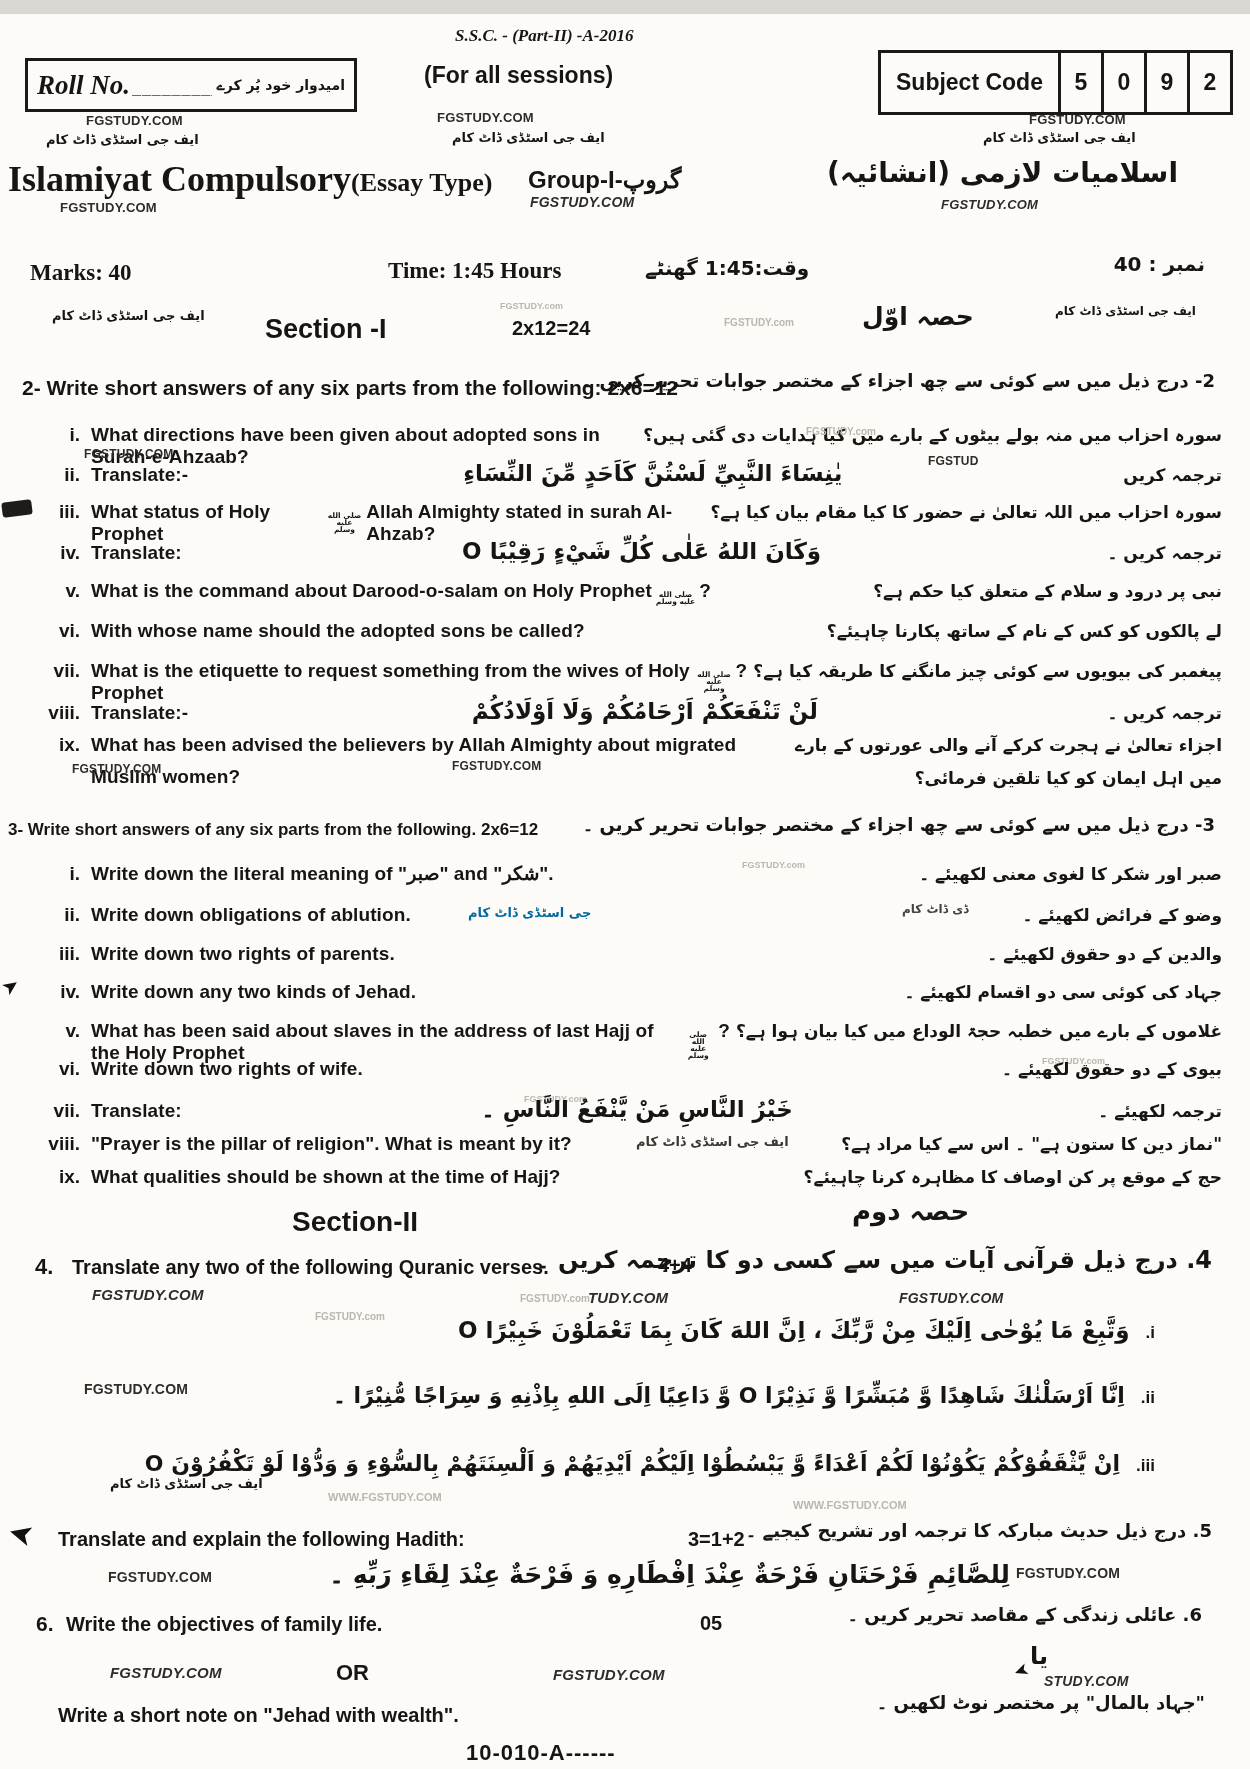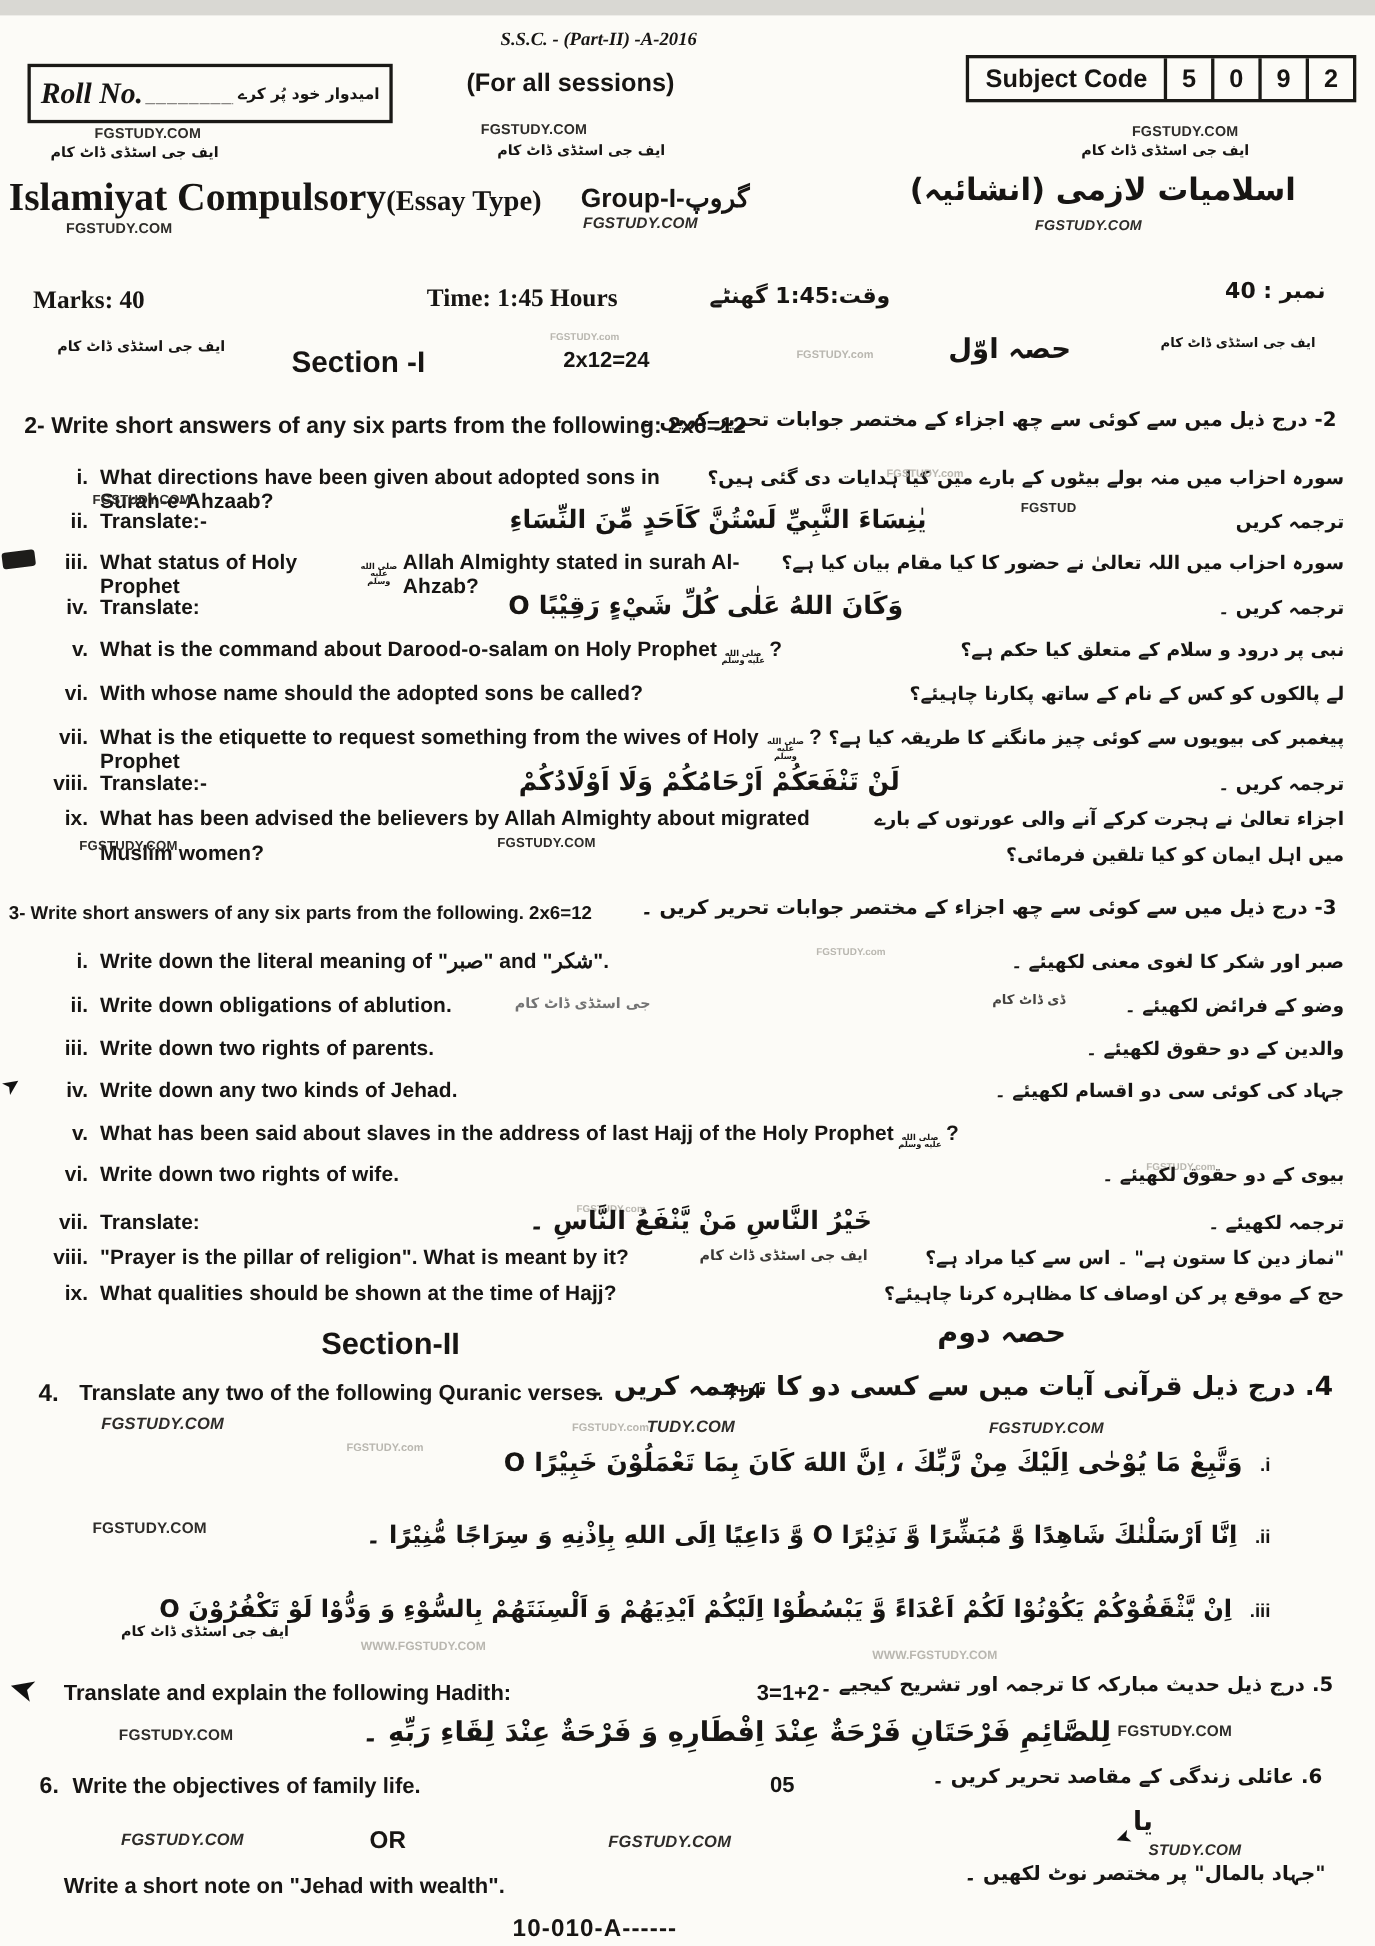--- a/index.html
+++ b/index.html
@@ -25,21 +25,21 @@
        font-family:"DejaVu Sans",sans-serif;font-size:7.5px;line-height:7px;font-weight:700;}
   .saw i{display:block;font-style:normal;}
   .verse{position:absolute;right:95px;direction:rtl;font-family:"DejaVu Sans",sans-serif;
          font-weight:700;font-size:22px;white-space:nowrap;}
   .vnum{font-family:"Liberation Sans",sans-serif;font-size:17px;font-weight:600;margin-left:16px;}
   .roll-box{border:3px solid #1a1916;display:flex;align-items:center;padding:2px 9px;box-sizing:border-box;}
   .roll-label{font-family:"Liberation Serif",serif;font-style:italic;font-weight:700;font-size:27px;}
   .roll-blank{flex:1;font-weight:700;letter-spacing:1px;white-space:nowrap;overflow:hidden;margin:8px 4px 0 2px;}
   .roll-ur{flex:none;font-size:14px;font-weight:600;}
   .subject-box{display:flex;border:3px solid #1a1916;background:#fcfbf7;}
-  .sc-label{padding:5px 15px;font-weight:700;font-size:23px;}
+  .sc-label{padding:16px 15px;font-weight:700;font-size:23px;}
   .sc-digit{width:40px;display:flex;align-items:center;justify-content:center;
             font-weight:700;font-size:23px;border-left:3px solid #1a1916;}
   .arrow{color:#111;display:inline-block;}
   .smudge{background:#1d1c1a;border-radius:3px;transform:rotate(-7deg);}
 </style>
 </head>
 <body>
 
 <div class="page">
 
@@ -183,21 +183,21 @@
   <div class="abs b" style="left:8px;top:806px;font-size:17px">3- Write short answers of any six parts from the following. 2x6=12</div>
   <div class="abs ur rtl b" style="right:35px;top:800px;font-size:18px">3- درج ذیل میں سے کوئی سے چھ اجزاء کے مختصر جوابات تحریر کریں ۔</div>
   <div class="abs wm-faint" style="left:742px;top:846px;font-size:9px">FGSTUDY.com</div>
 
   <div class="row" style="top:848px">
     <span class="inum">i.</span>
     <span class="ien">Write down the literal meaning of "صبر" and "شكر".</span>
     <span class="iur">صبر اور شکر کا لغوی معنی لکھیئے ۔</span>
   </div>
 
-  <div class="abs ur rtl sb" style="left:468px;top:891px;font-size:13px;color:#737373">جی اسٹڈی ڈاٹ کام</div>
+  <div class="abs ur rtl sb" style="left:468px;top:891px;font-size:13px;color:#0369a1">جی اسٹڈی ڈاٹ کام</div>
   <div class="abs ur rtl sb" style="left:902px;top:888px;font-size:12px;color:#454340">ڈی ڈاٹ کام</div>
   <div class="row" style="top:890px">
     <span class="inum">ii.</span>
     <span class="ien">Write down obligations of ablution.</span>
     <span class="iur" style="padding-left:160px">وضو کے فرائض لکھیئے ۔</span>
   </div>
 
   <div class="row" style="top:929px">
     <span class="inum">iii.</span>
     <span class="ien">Write down two rights of parents.</span>
@@ -212,20 +212,21 @@
   </div>
 
   <div class="row" style="top:1006px">
     <span class="inum">v.</span>
     <span class="ien">What has been said about slaves in the address of last Hajj of the Holy Prophet</span>
     <span class="saw">
         <i>صلى الله</i>
         <i>عليه وسلم</i>
       </span>
     <span class="ien">?</span>
+    <span class="iur">غلاموں کے بارے میں خطبہ حجۃ الوداع میں کیا بیان ہوا ہے؟</span>
   </div>
 
   <div class="abs wm-faint" style="left:1042px;top:1042px;font-size:9px">FGSTUDY.com</div>
   <div class="row" style="top:1044px">
     <span class="inum">vi.</span>
     <span class="ien">Write down two rights of wife.</span>
     <span class="iur">بیوی کے دو حقوق لکھیئے ۔</span>
   </div>
 
   <div class="abs wm-faint" style="left:524px;top:1080px;font-size:9px">FGSTUDY.com</div>

